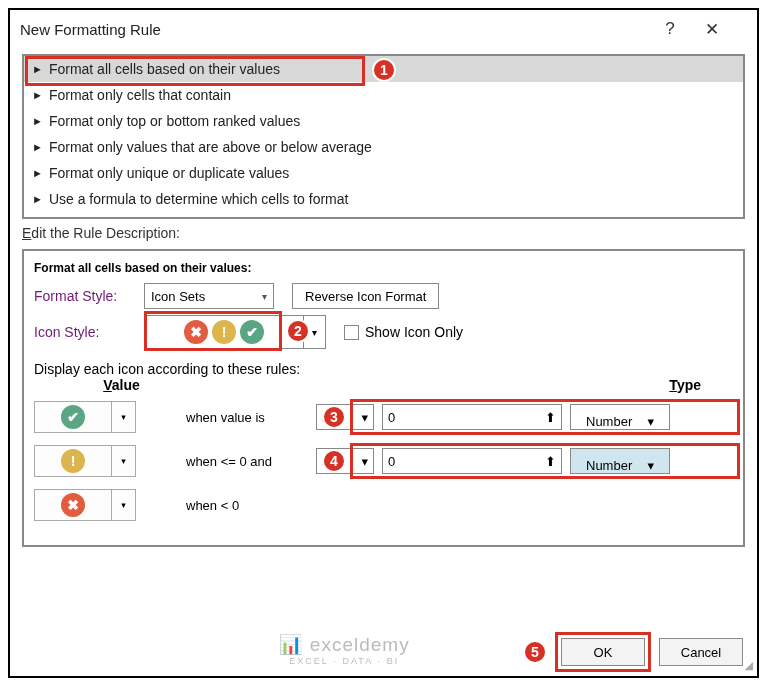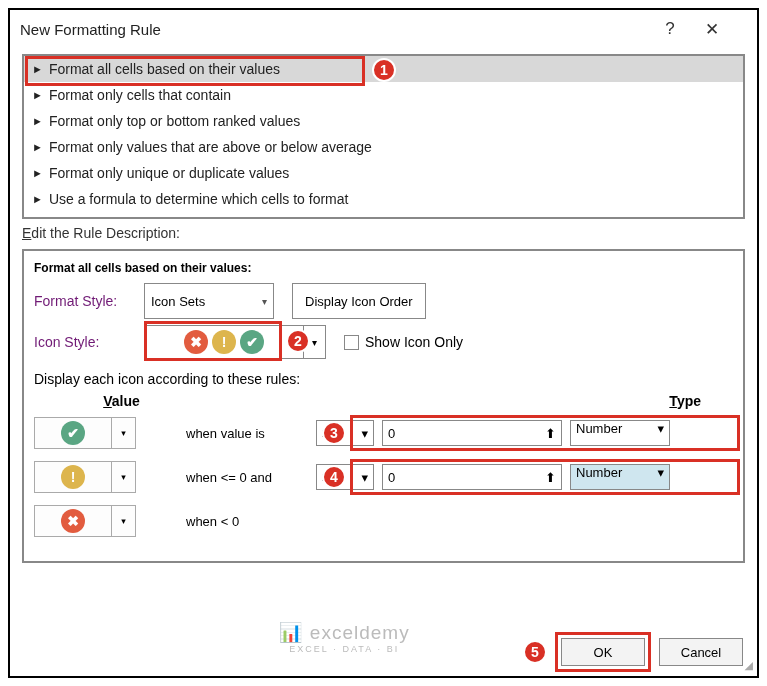--- a/index.html
+++ b/index.html
@@ -35,69 +35,69 @@
     border: 2px solid #fff;
   }
 
   .desc-frame {
     border: 2px solid #888; margin-top: 8px; padding: 8px 10px 16px 10px; position: relative;
   }
   .hdr-bold { font-weight: bold; font-size: 12px; margin: 2px 0 8px 0; }
   .row { display: flex; align-items: center; margin: 4px 0; }
   .lbl { width: 110px; font-size: 14px; color: #701a75; }
   .combo, .btn {
-    border: 1px solid #888; background: #fff; height: 36px; font-size: 13px;
+    border: 1px solid #888; background: #fff; height: 26px; font-size: 13px;
     display: inline-flex; align-items: center; padding: 0 6px;
   }
   .combo { width: 130px; justify-content: space-between; }
   .combo .chev { font-size: 10px; color: #555; }
   .btn { padding: 0 12px; cursor: pointer; }
   .cb { width: 15px; height: 15px; border: 1px solid #888; margin-right: 6px; }
 
   .icon-style-box {
     border: 1px solid #888; width: 160px; height: 34px; display: flex;
     align-items: center; justify-content: center; gap: 4px; background:#fff;
   }
   .icon-circ {
     width: 24px; height: 24px; border-radius: 50%; display: flex;
     align-items: center; justify-content: center; font-size: 14px; font-weight: bold;
   }
   .ic-red { background: #e25c3f; color: #fff; }
   .ic-yel { background: #ddb54d; color: #fff; }
   .ic-grn { background: #5aa683; color: #fff; }
   .dd-btn { width: 22px; height: 34px; border:1px solid #888; border-left:none; display:flex; align-items:center; justify-content:center; font-size:10px; cursor:pointer; background:#fff;}
 
-  .sub-label { font-size: 14px; margin-top: 12px; margin-bottom: 6px; }
+  .sub-label { font-size: 14px; margin-top: 12px; }
   .col-headers { display: flex; font-weight: bold; font-size: 14px; }
   .col-headers .u { text-decoration: underline; }
 
   .rule-row { display: flex; align-items: center; height: 40px; margin: 4px 0; }
   .icon-wrap { display:flex; align-items:center; width: 130px; }
   .icon-pick {
     border: 1px solid #aaa; width: 78px; height: 32px; display:flex;
     align-items:center; justify-content:center; background:#fdfdfd;
   }
   .icon-dd { width: 24px; height: 32px; border:1px solid #aaa; border-left:none; display:flex; align-items:center; justify-content:center; font-size:9px; background:#fdfdfd;}
   .when-text { font-size: 13px; width: 130px; margin-left: 22px; }
 
   .op-combo { border:1px solid #888; width:58px; height:26px; display:flex; align-items:center; justify-content:space-between; padding:0 5px; font-size:13px; background:#fff;}
   .val-input { border:1px solid #888; width:180px; height:26px; display:flex; align-items:center; justify-content:space-between; padding:0 5px; font-size:13px; margin-left:8px; background:#fff;}
   .pick { font-size:13px; }
-  .type-combo { border:1px solid #888; width:100px; height:26px; display:flex; align-items:flex-start; justify-content:space-between; padding:0 5px; font-size:13px; margin-left:8px; background:#fff;}
+  .type-combo { border:1px solid #888; width:100px; height:26px; display:flex; align-items:flex-end; justify-content:space-between; padding:0 15px; font-size:13px; margin-left:8px; background:#fff;}
   .type-combo.sel { background:#cfe6ef; }
 
   .footer {
     position:absolute; bottom:10px; right:14px; display:flex; gap:14px; align-items:center;
   }
   .footer .btn-ok, .footer .btn-cancel {
     width: 84px; height: 28px; border:1px solid #888; background:#f3f3f3;
     display:flex; align-items:center; justify-content:center; font-size:13px; cursor:pointer;
   }
   .watermark {
-    position:absolute; bottom:22px; left:50%; transform:translateX(-80%);
+    position:absolute; bottom:10px; left:50%; transform:translateX(-80%);
     color:#bbb; font-size:19px; letter-spacing:1px; z-index:0;
   }
   .wm-small { font-size:9px; color:#bbb; letter-spacing:2px; text-align:center; }
   .resize { position:absolute; right:4px; bottom:4px; color:#aaa; font-size:11px; }
 </style>
 </head>
 <body>
 
 <div class="dialog">
 
@@ -145,21 +145,21 @@
     <div class="desc-frame">
       <div class="hdr-bold">Format all cells based on their values:</div>
 
       <div class="row">
         <div class="lbl">F<span class="u">o</span>rmat Style:</div>
         <div class="combo">
           <span>Icon Sets</span>
             <span class="chev">▾</span>
         </div>
         <div style="width:18px;"></div>
-        <div class="btn">Display Icon Order</div>
+        <div class="btn">Reverse Icon Format</div>
       </div>
 
       <div class="row" style="position:relative; margin-top:6px;">
         <div class="lbl">I<span class="u">c</span>on Style:</div>
         <div class="icon-style-box">
           <div class="icon-circ ic-red">✖</div>
           <div class="icon-circ ic-yel">!</div>
           <div class="icon-circ ic-grn">✔</div>
         </div>
         <div class="dd-btn">▾</div>

